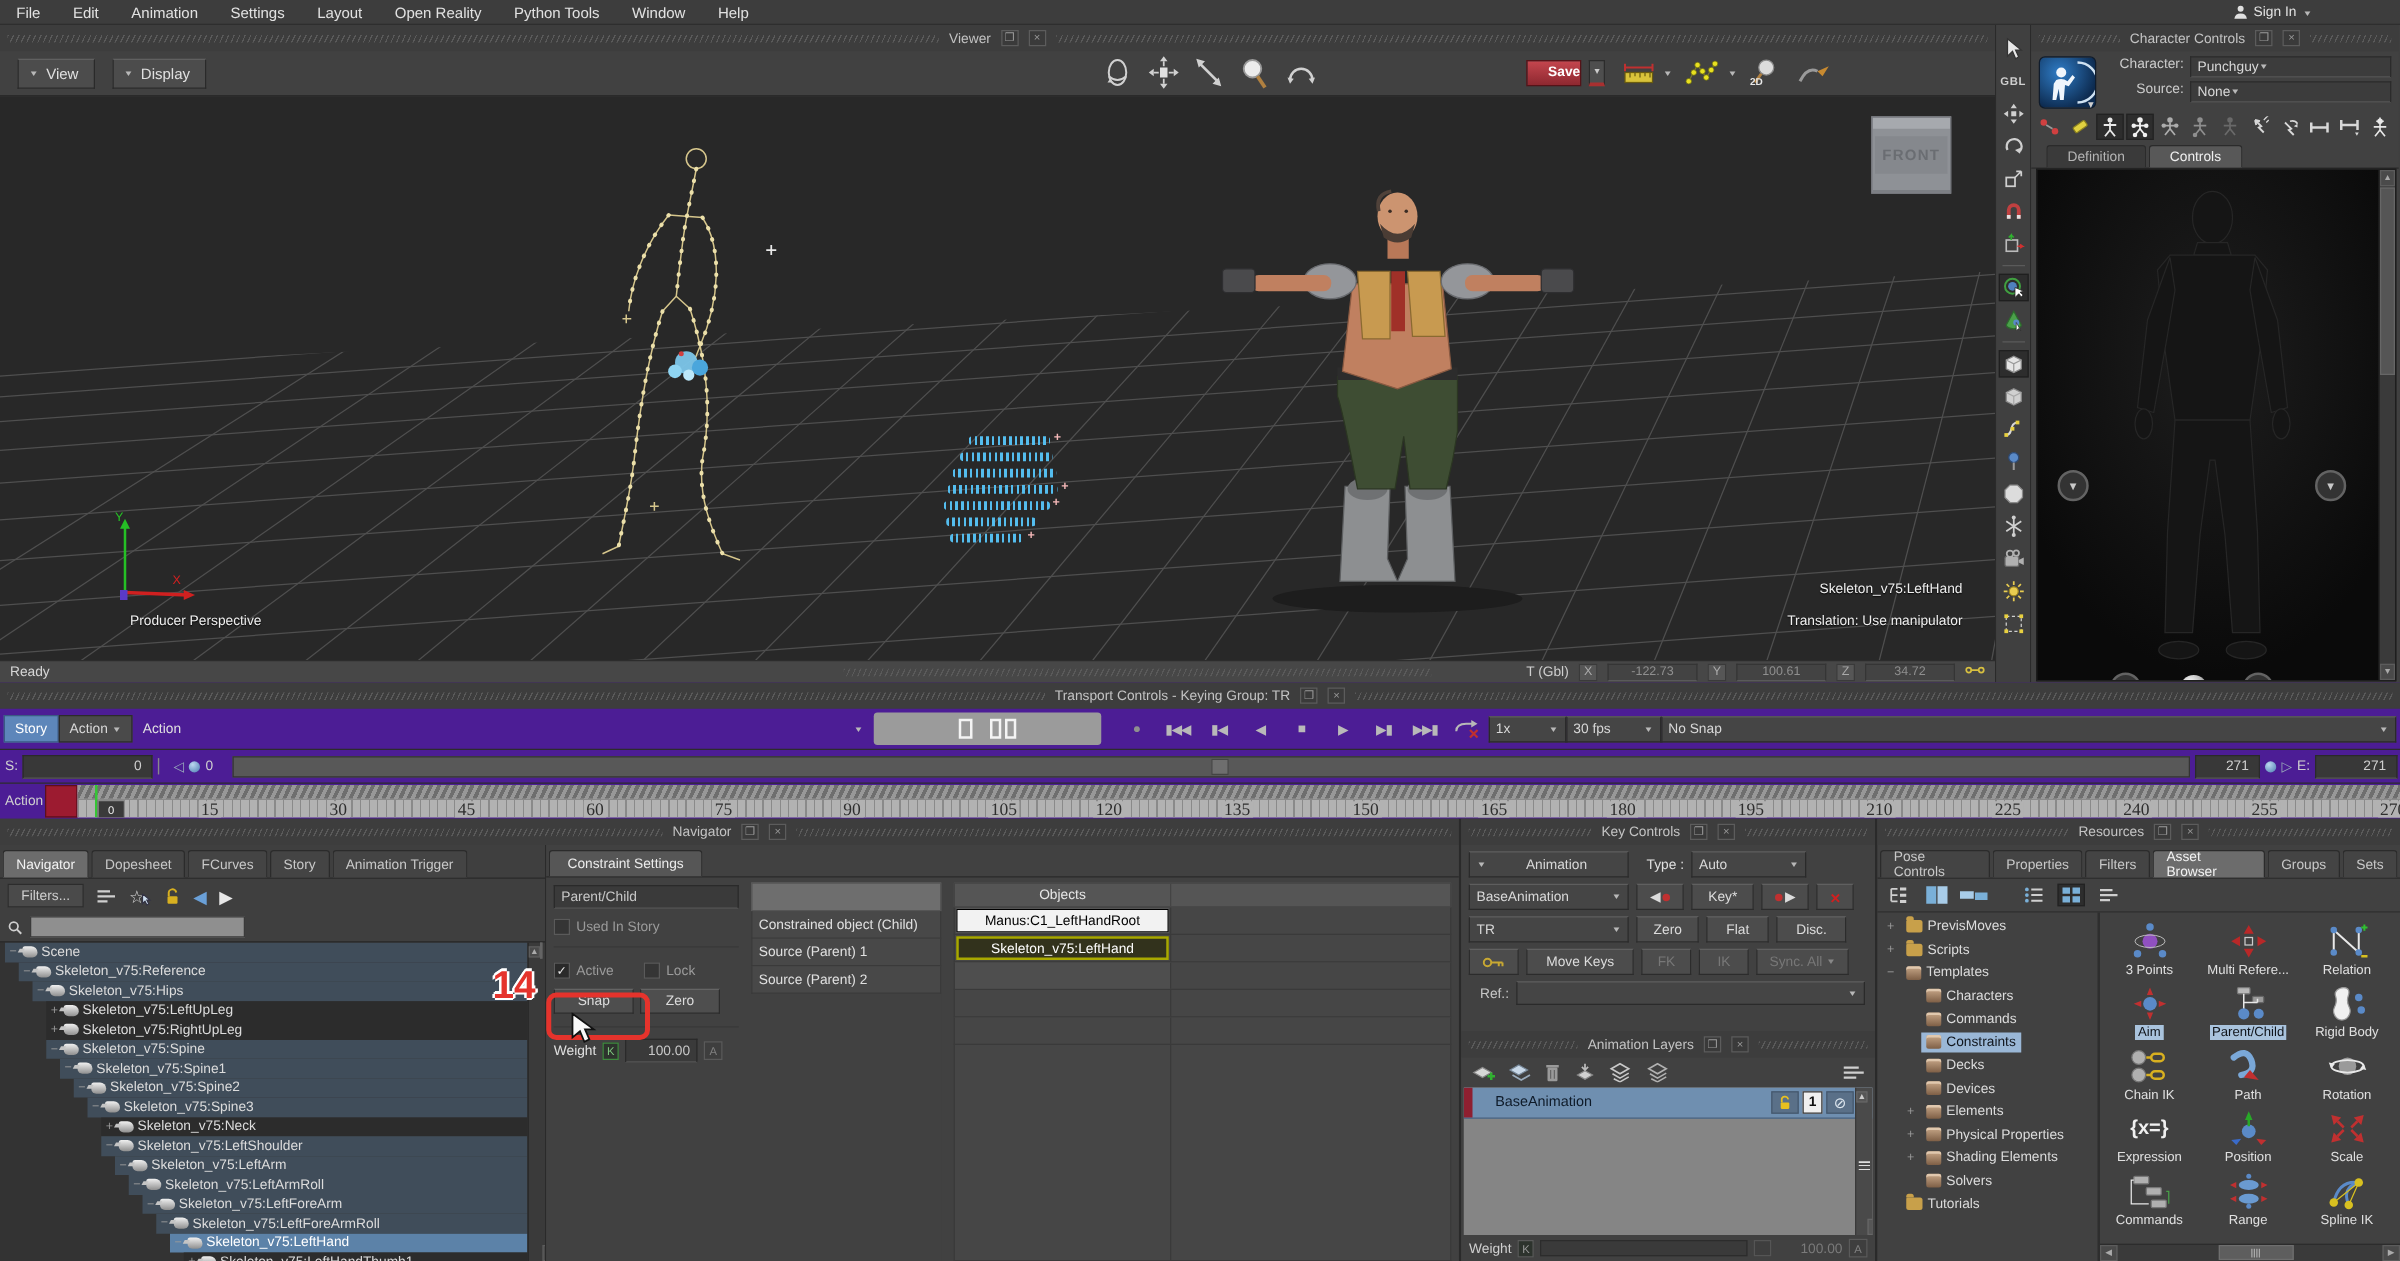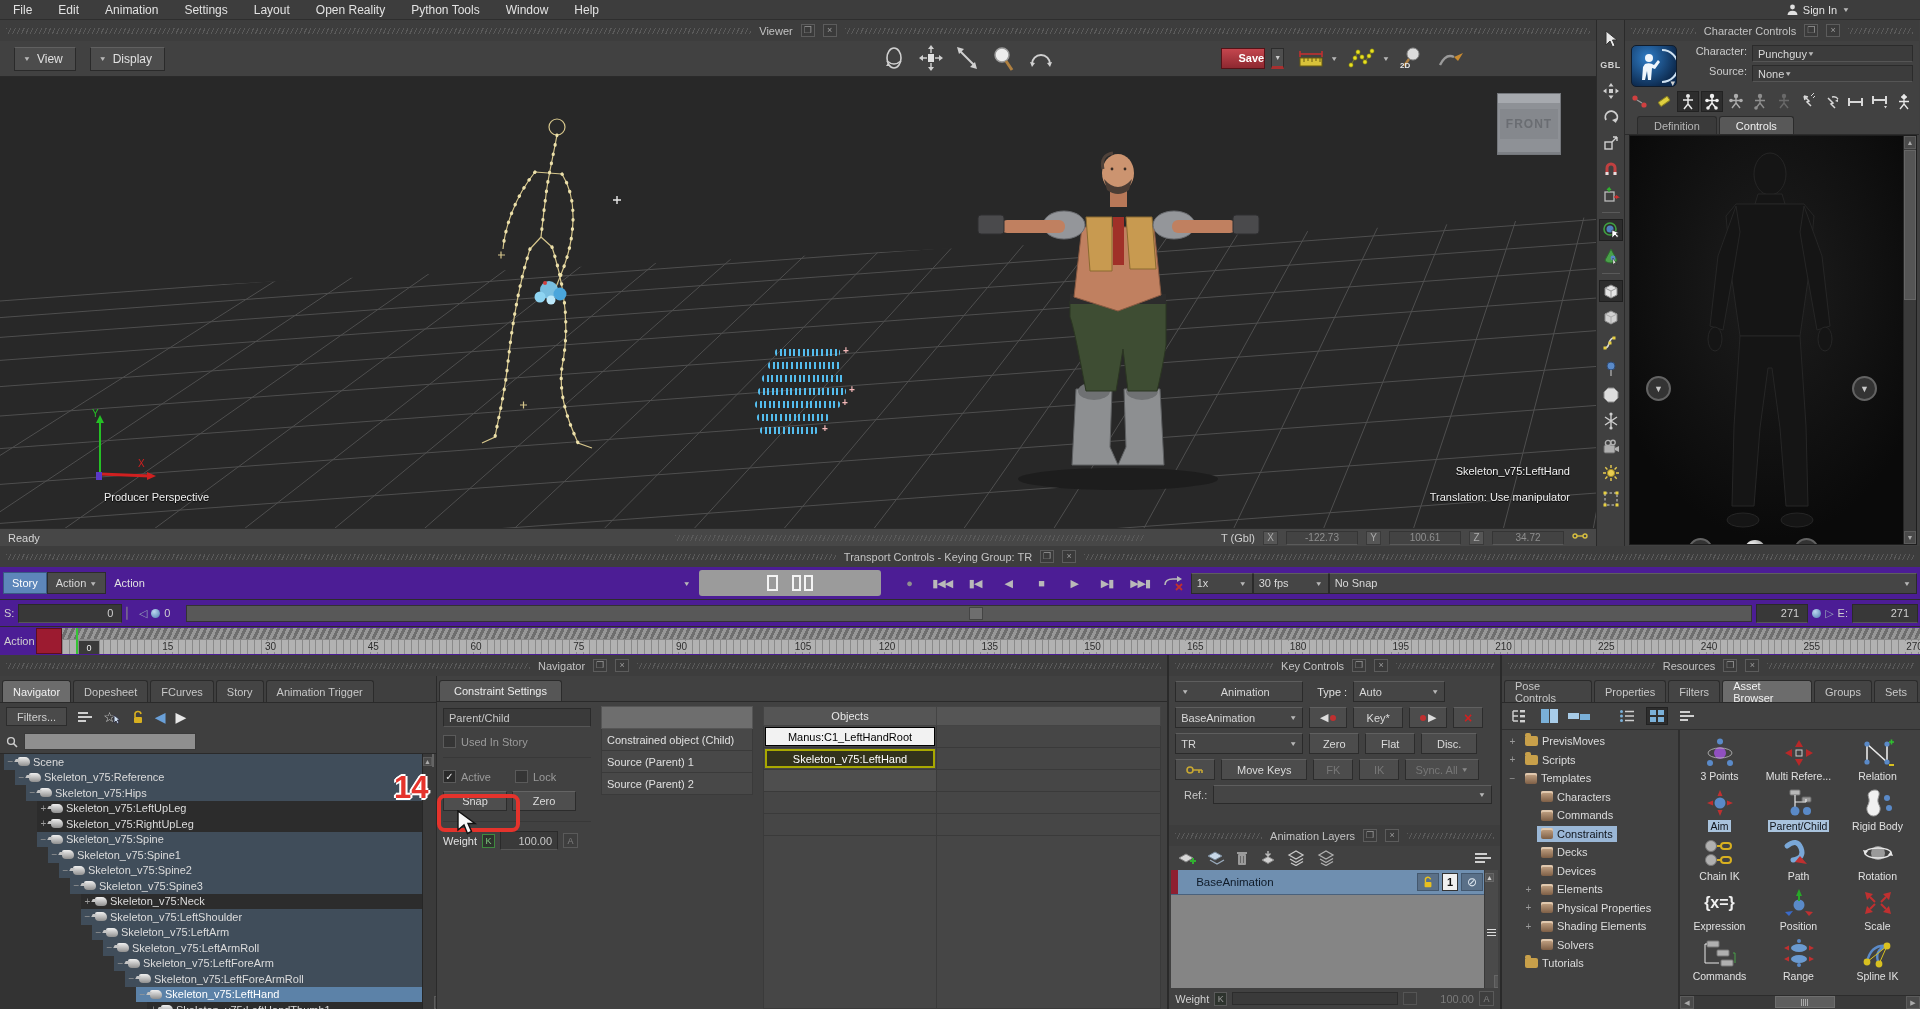--- a/index.html
+++ b/index.html
@@ -116,22 +116,22 @@
   #strack { flex:1; height:17px; background:#585858; border:1px solid #333; position:relative; }
   #strack .handle { position:absolute; left:50%; top:1px; width:14px; height:13px; background:#6e6e6e; border:1px solid #444; }
   #t-row3 { display:flex; height:28px; align-items:stretch; }
   #actlab { width:36px; display:flex; align-items:center; padding-left:4px; color:#cfcfcf; }
   #redbar { width:26px; background:#9c1b30; border:1px solid #5c0f1c; margin:1px 0; }
   #ruler { position:relative; flex:1; margin:1px 0; background:#b2b2b2; overflow:hidden; }
   #zebra { position:absolute; left:0; top:0; right:0; height:12px;
     background:repeating-linear-gradient(115deg,#989898 0 3px,#6e6e6e 3px 6px); border-bottom:1px solid #8a8a8a; }
   #ticks { position:absolute; left:0; top:12px; right:0; bottom:0;
     background:repeating-linear-gradient(90deg,#8a8a8a 0 1px,rgba(0,0,0,0) 1px 6.85px); }
-  .tick { position:absolute; top:1px; transform:translateX(-50%); color:#2e2e2e; font-size:10px;
-    background:#b2b2b2; padding:0 2px; }
+  .tick { position:absolute; top:1px; transform:translateX(-50%); color:#2e2e2e; font-size:14px;
+    background:#b2b2b2; padding:0 2px;font-family:Liberation Serif, serif; }
   #playhead { position:absolute; left:14px; top:0; bottom:0; width:2px; background:#35c435; }
   #curframe { position:absolute; left:16px; top:12px; width:22px; height:15px; background:#3a3a3a; border:1px solid #8a8a8a;
     color:#f0f0f0; font-size:9px; display:flex; align-items:center; justify-content:center; }
 
   
   #bottom { position:absolute; left:0; top:655px; width:1920px; height:354px; display:flex; }
   #navpanel { width:1177px; border-right:2px solid #2a2a2a; display:flex; flex-direction:column; }
   #navbody { flex:1; display:flex; min-height:0; }
   #navleft { width:437px; display:flex; flex-direction:column; border-right:1px solid #2a2a2a; }
   #navtabs { display:flex; gap:2px; padding:4px 2px 0 2px; border-bottom:1px solid #2a2a2a; }

